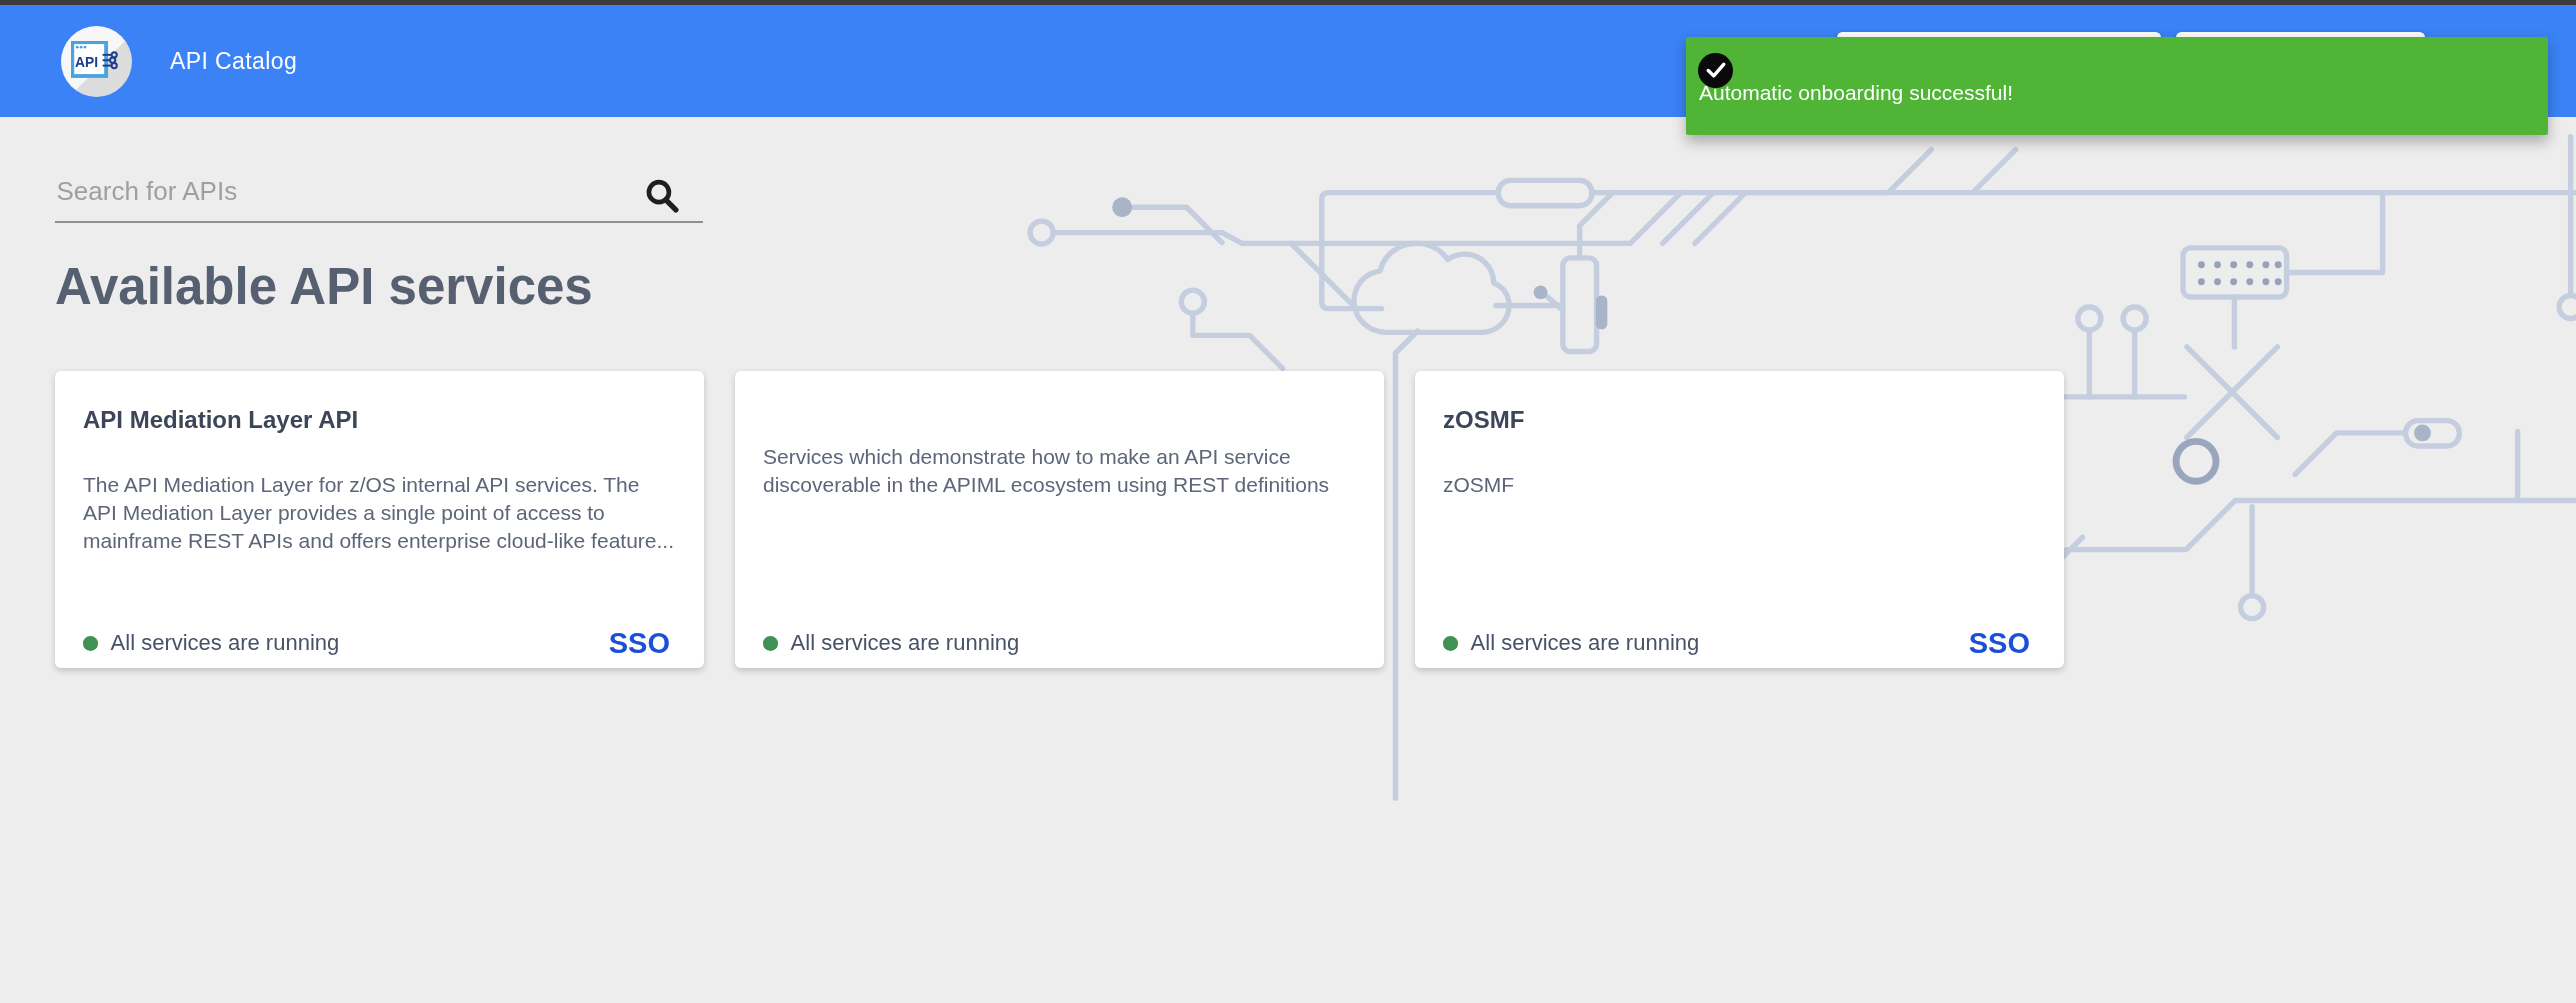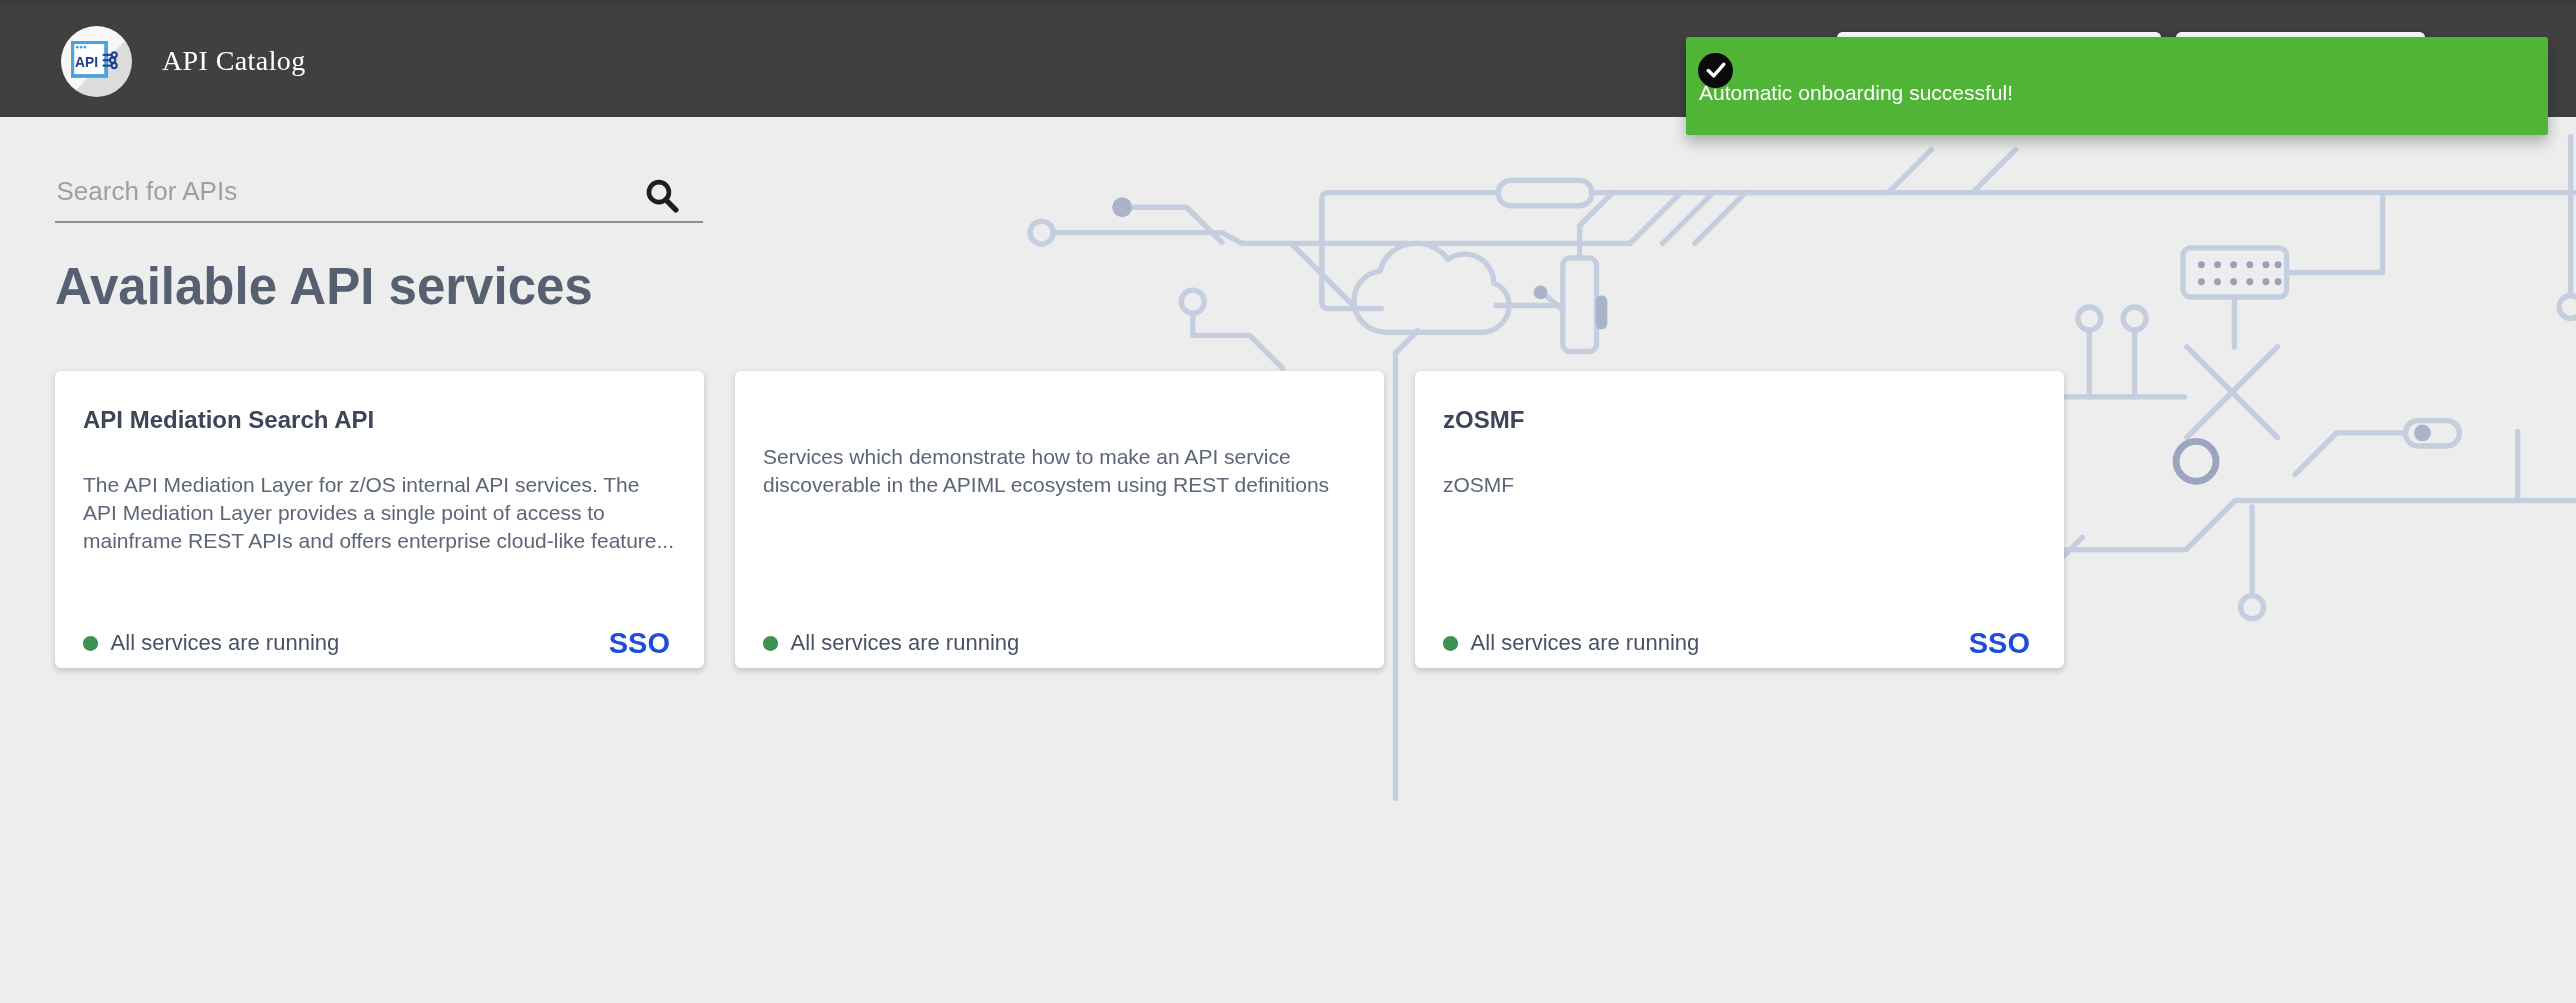--- a/index.html
+++ b/index.html
@@ -13,30 +13,30 @@
 
   
   .circuit-bg {
     position:absolute; left:0; top:0; width:2576px; height:1004px;
     z-index:0; pointer-events:none;
   }
 
   
   .os-strip { position:relative; z-index:3; height:5.4px; background:#3b3b3d; }
   .app-header {
-    position:relative; z-index:3; height:112px; background:#404040;
+    position:relative; z-index:3; height:112px; background:#3b82f6;
     display:flex; align-items:center; padding-left:61px;
   }
   .logo-circle {
     width:71px; height:71px; border-radius:50%;
     background:linear-gradient(135deg,#f7f7f7 55%,#dcdcdc 56%);
     display:flex; align-items:center; justify-content:center;
     flex:0 0 auto;
   }
-  .app-title { color:#ffffff; font-size:28px; margin-left:30px; letter-spacing:0.4px;font-family:Liberation Serif, serif; }
+  .app-title { color:#ffffff; font-size:23px; margin-left:38px; letter-spacing:0.4px; }
 
   .header-btn {
     position:absolute; height:63px; background:#fafafa; border:none;
     border-radius:5.4px; box-shadow:0 2.3px 4.6px rgba(0,0,0,.35); z-index:4;
   }
   .header-btn.b1 { left:1837px; top:32px; width:324px; }
   .header-btn.b2 { left:2176px; top:32px; width:249px; }
 
   
   .toast {
@@ -198,21 +198,21 @@
       <circle cx="22" cy="21" r="13" stroke="#1f1f1f" stroke-width="6" fill="none"></circle>
       <path d="M31,31 L44,44" stroke="#1f1f1f" stroke-width="7" stroke-linecap="round"></path>
     </svg>
   </div>
 
   <h1 class="page-heading">Available API services</h1>
 
   <div class="cards-row">
 
     <div class="card">
-      <div class="card-title">API Mediation Search API</div>
+      <div class="card-title">API Mediation Layer API</div>
       <div class="card-desc">The API Mediation Layer for z/OS internal API services. The API Mediation Layer provides a single point of access to mainframe REST APIs and offers enterprise cloud-like feature...</div>
       <div class="card-footer">
         <span class="status-dot"></span>
         <span class="status-text">All services are running</span>
         <span class="sso-badge">SSO</span>
       </div>
     </div>
 
     <div class="card">
       <div class="card-desc">Services which demonstrate how to make an API service discoverable in the APIML ecosystem using REST definitions</div>

